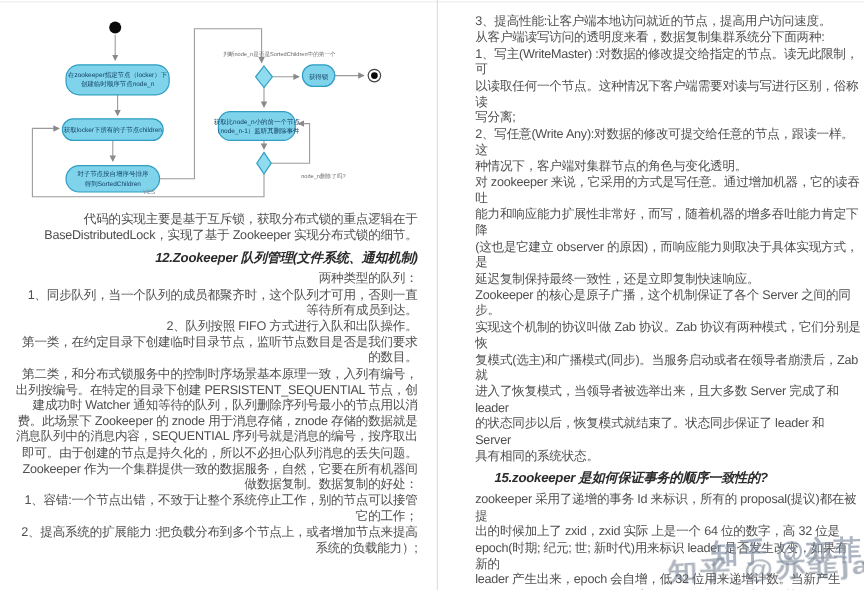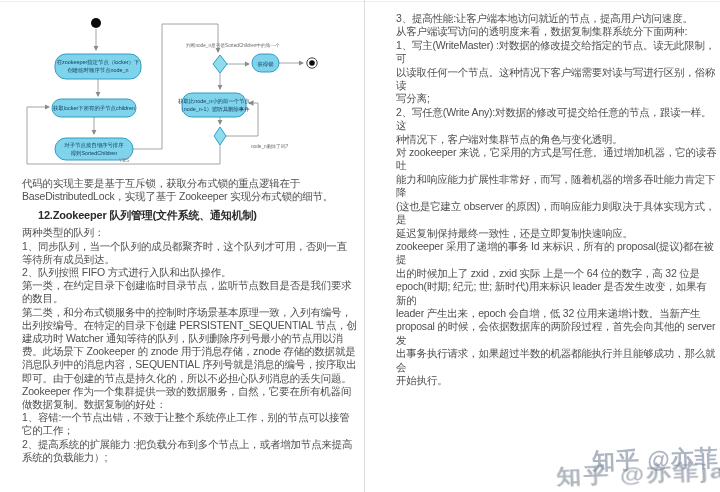--- a/index.html
+++ b/index.html
@@ -5,24 +5,24 @@
   html,body{margin:0;padding:0;background:#fff;}
   .page{
     position:relative;width:720px;height:492px;background:#ffffff;overflow:hidden;
     font-family:"Liberation Sans","DejaVu Sans",sans-serif;
   }
   .divider{position:absolute;top:0;bottom:0;width:1px;background:#dcdfe1;}
   .divider.mid{left:364px;}
   .topline{position:absolute;left:0;right:0;top:1px;height:1px;background:#eceeef;}
 
   .col{position:absolute;color:#4f4f4f;}
-  .col-left{left:22px;top:177px;width:340px;font-size:10.5px;line-height:13.2px;letter-spacing:-0.2px;}
+  .col-left{left:8px;top:177px;width:340px;font-size:10.5px;line-height:13.2px;letter-spacing:-0.2px;text-align:right;}
   .col-right{left:396px;top:12px;width:322px;font-size:10.5px;line-height:13.4px;letter-spacing:-0.2px;}
   .p{white-space:pre-line;margin:0;}
-  .h{font-weight:bold;color:#2b2b2b;font-size:11px;line-height:14px;margin:5px 0 4px 16px;white-space:pre-line;}
+  .h{font-weight:bold;color:#2b2b2b;font-size:11px;line-height:14px;margin:5px 0 4px 16px;white-space:pre-line;font-style:italic;}
 
   .flowchart{position:absolute;left:0;top:0;}
   .fc-node-text{font-size:5.4px;fill:#123f63;}
   .fc-label{font-size:4.7px;fill:#6a6a6a;}
   .fc-yes{font-size:5.2px;fill:#8a8a8a;}
 
   .watermark{
     position:absolute;left:592px;top:444px;
     font-size:23px;font-weight:bold;letter-spacing:1px;white-space:nowrap;
     color:rgba(128,142,160,0.65);transform:rotate(-1.5deg);
@@ -122,20 +122,27 @@
 从客户端读写访问的透明度来看，数据复制集群系统分下面两种:
 1、写主(WriteMaster) :对数据的修改提交给指定的节点。读无此限制，可
 以读取任何一个节点。这种情况下客户端需要对读与写进行区别，俗称读
 写分离;
 2、写任意(Write Any):对数据的修改可提交给任意的节点，跟读一样。这
 种情况下，客户端对集群节点的角色与变化透明。
 对 zookeeper 来说，它采用的方式是写任意。通过增加机器，它的读吞吐
 能力和响应能力扩展性非常好，而写，随着机器的增多吞吐能力肯定下降
 (这也是它建立 observer 的原因)，而响应能力则取决于具体实现方式，是
 延迟复制保持最终一致性，还是立即复制快速响应。</p>
+    <p class="p">Zookeeper 的核心是原子广播，这个机制保证了各个 Server 之间的同步。
+实现这个机制的协议叫做 Zab 协议。Zab 协议有两种模式，它们分别是恢
+复模式(选主)和广播模式(同步)。当服务启动或者在领导者崩溃后，Zab 就
+进入了恢复模式，当领导者被选举出来，且大多数 Server 完成了和 leader
+的状态同步以后，恢复模式就结束了。状态同步保证了 leader 和 Server
+具有相同的系统状态。</p>
+    <p class="h">15.zookeeper 是如何保证事务的顺序一致性的?</p>
     <p class="p">zookeeper 采用了递增的事务 Id 来标识，所有的 proposal(提议)都在被提
 出的时候加上了 zxid，zxid 实际 上是一个 64 位的数字，高 32 位是
 epoch(时期; 纪元; 世; 新时代)用来标识 leader 是否发生改变，如果有 新的
 leader 产生出来，epoch 会自增，低 32 位用来递增计数。当新产生
 proposal 的时候，会依据数据库的两阶段过程，首先会向其他的 server 发
 出事务执行请求，如果超过半数的机器都能执行并且能够成功，那么就会
 开始执行。</p>
 
   </div>
 

